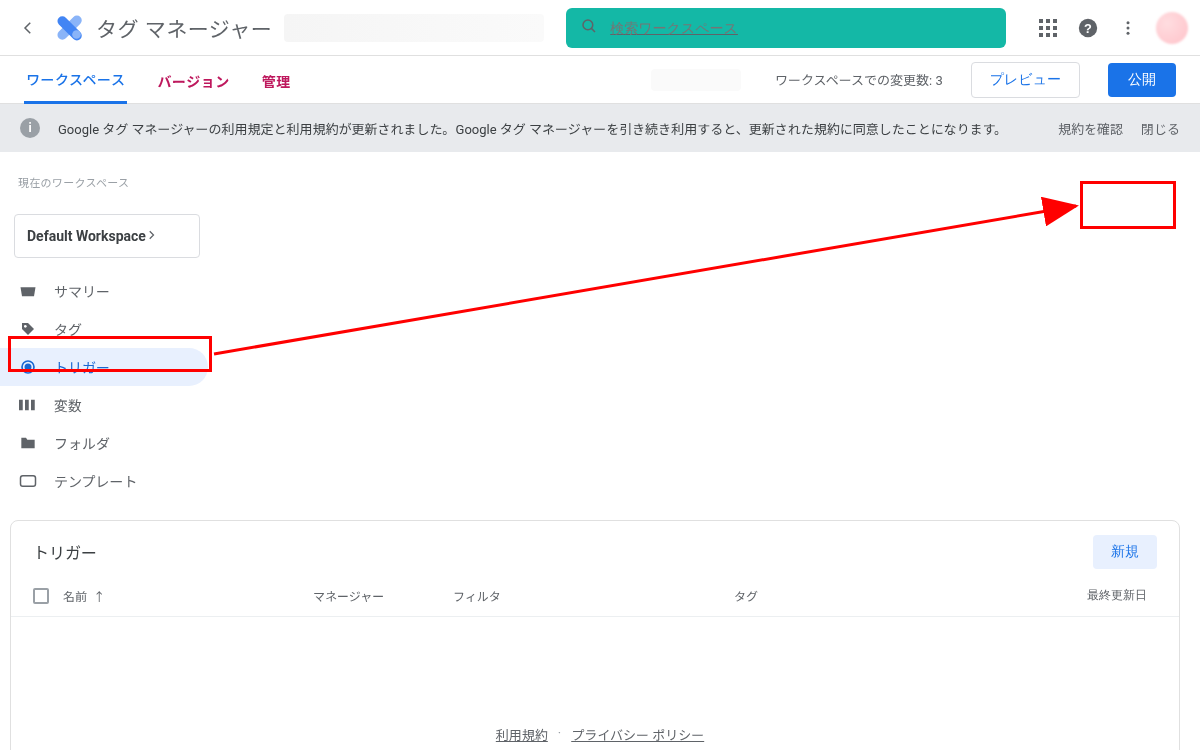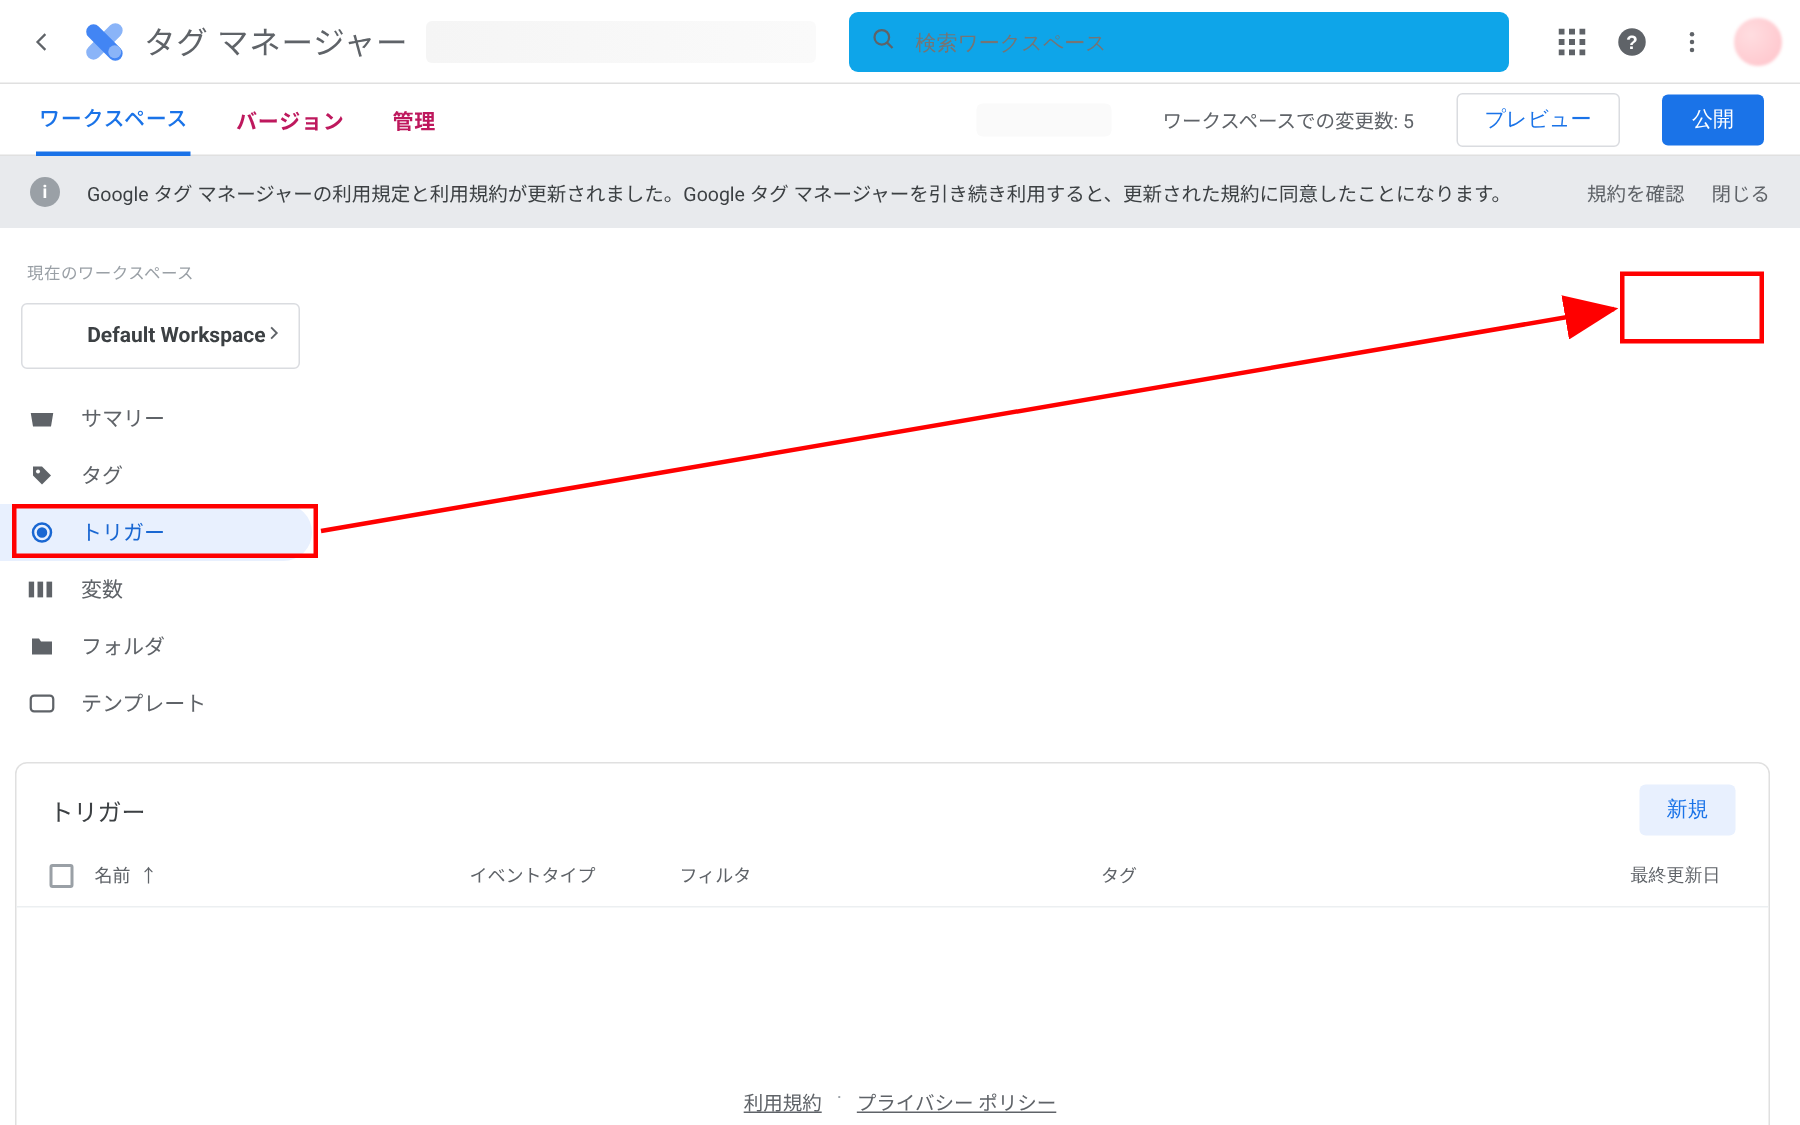--- a/index.html
+++ b/index.html
@@ -26,23 +26,24 @@
   .back-arrow { width: 32px; display:flex; align-items:center; justify-content:center; color:#5f6368; cursor:pointer; }
   .logo { width: 28px; height: 28px; display:flex; align-items:center; justify-content:center; }
   .product-name { font-size: 21px; color:#5f6368; letter-spacing: .5px; white-space: nowrap; }
   .account-blur {
     width: 260px; height: 28px; border-radius: 4px;
     background: linear-gradient(90deg,#f5f5f5,#fafafa);
     filter: blur(0.3px);
   }
   .searchbox {
     display:flex; align-items:center; gap:12px;
-    background:#0ea5e9; height:40px; min-width:440px;
+    background:#14b8a6; height:40px; min-width:440px;
     border-radius:6px; padding:0 14px; color:#5f6368;
     margin-left: 10px;
+    text-decoration: underline;
   }
   .searchbox input {
     border:none; background:transparent; outline:none; flex:1;
     font-size:14px; color:#3c4043;
   }
   .topbar-right { margin-left:auto; display:flex; align-items:center; gap:16px; }
   .icon-btn { width:24px; height:24px; display:flex; align-items:center; justify-content:center; color:#5f6368; cursor:pointer; }
   .avatar { width:32px; height:32px; border-radius:50%; background: radial-gradient(circle at 35% 35%, #ffdde0, #ffc2c9); filter: blur(1px); }
 
   
@@ -86,23 +87,23 @@
   }
   .notice .msg { flex:1; }
   .notice .link { color:#5f6368; cursor:pointer; }
 
   
   .main { display:flex; height: calc(100% - 56px - 48px - 48px - 40px); flex-direction: column; }
 
   .sidebar { width:214px; padding-top:16px; }
   .ws-label { font-size:11px; color:#9aa0a6; padding:6px 18px 6px; letter-spacing:.3px; }
   .ws-select {
-    margin:6px 14px 14px; border:1px solid #dadce0; border-radius:4px;
+    margin:18px 14px 14px; border:1px solid #dadce0; border-radius:4px;
     height:44px; display:flex; align-items:center; padding:0 12px;
-    justify-content:flex-end; cursor:pointer;
+    justify-content:flex-start; cursor:pointer;
   }
   .ws-select .name { font-size:14px; font-weight:700; color:#3c4043; }
   .nav { list-style:none; }
   .nav-item {
     display:flex; align-items:center; gap:16px;
     height:38px; padding:0 18px; font-size:14px; color:#5f6368;
     cursor:pointer;
   }
   .nav-item .nicon { width:20px; display:flex; align-items:center; justify-content:center; color:#5f6368; }
   .nav-item.active { background:#e8f0fe; color:#1967d2; border-radius:0 20px 20px 0; margin-right:6px; }
@@ -220,21 +221,21 @@
     </div>
     <div class="avatar"></div>
   </div>
 </div>
 
 <div class="tabrow">
   <div class="tab active">ワークスペース</div>
   <div class="tab">バージョン</div>
   <div class="tab">管理</div>
   <div class="status-blur"></div>
-  <div class="changes-label">ワークスペースでの変更数: 5</div>
+  <div class="changes-label">ワークスペースでの変更数: 3</div>
   <button class="btn-outline">プレビュー</button>
   <button class="btn-primary">公開</button>
 </div>
 
 <div class="notice">
   <div class="info-icon">i</div>
   <div class="msg">Google タグ マネージャーの利用規定と利用規約が更新されました。Google タグ マネージャーを引き続き利用すると、更新された規約に同意したことになります。</div>
   <div class="link">規約を確認</div>
   <div class="link">閉じる</div>
 </div>
@@ -314,21 +315,21 @@
       </div>
       <div class="thead">
         <div class="th th-check">
           <div class="checkbox"></div>
         </div>
         <div class="th th-name">
           <span>名前</span>
           <span class="sort-arrow">↑</span>
         </div>
         <div class="th th-event">
-          <span>イベントタイプ</span>
+          <span>マネージャー</span>
         </div>
         <div class="th th-filter">
           <span>フィルタ</span>
         </div>
         <div class="th th-tag">
           <span>タグ</span>
         </div>
         <div class="th th-updated">
           <span>最終更新日</span>
         </div>

